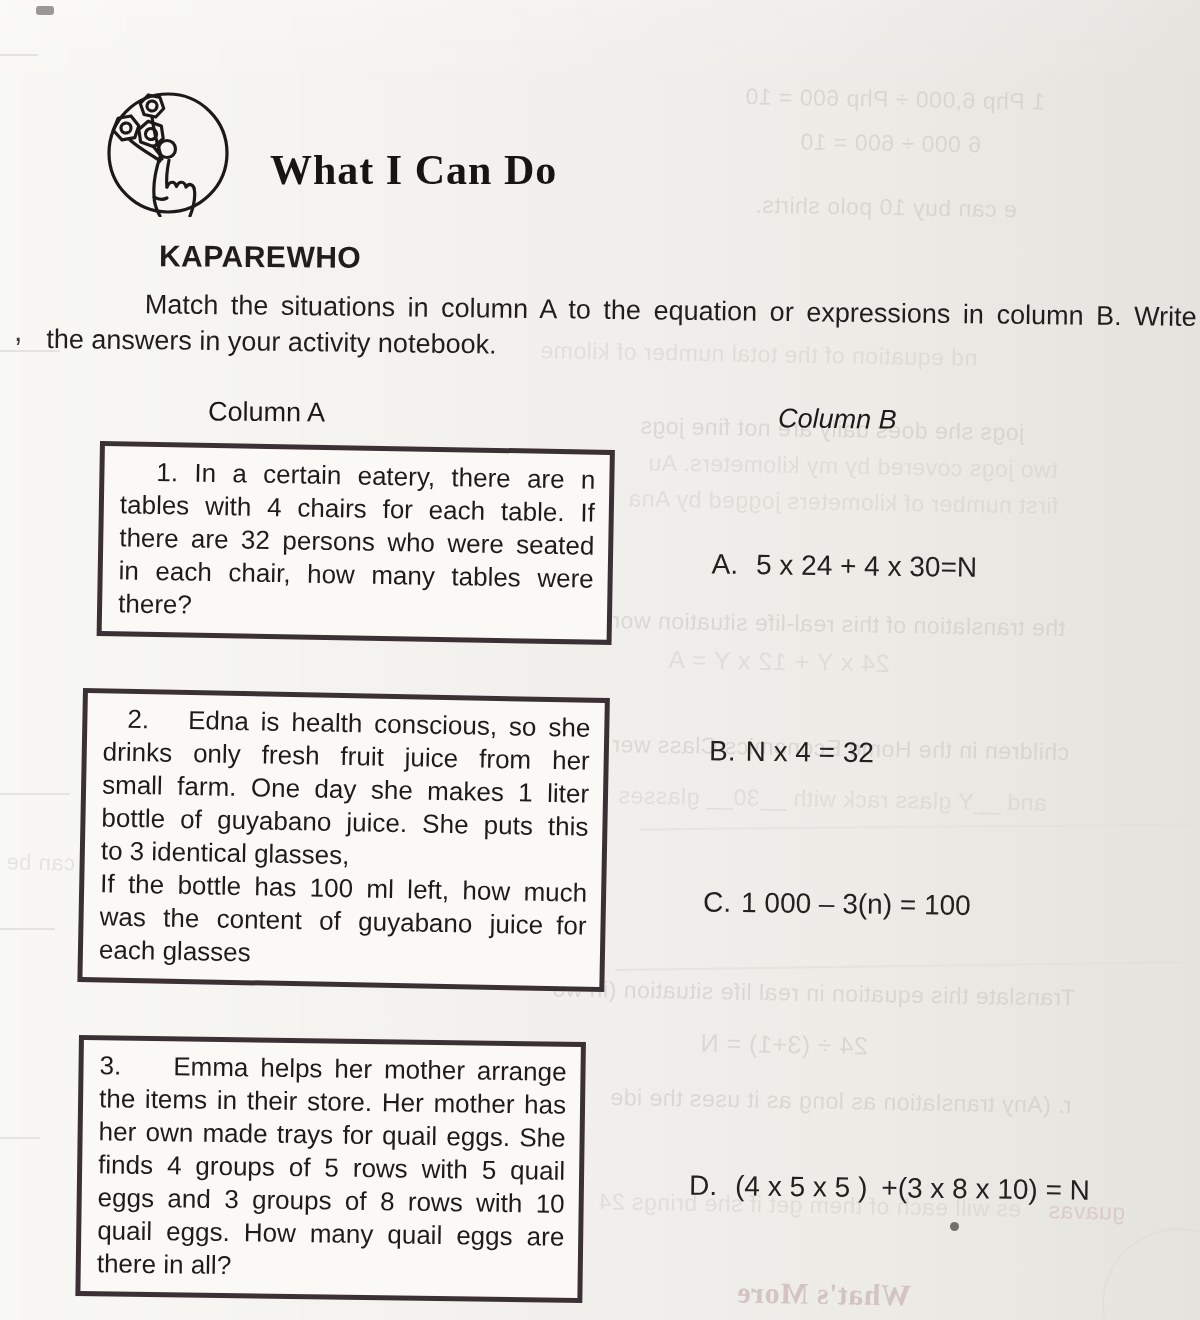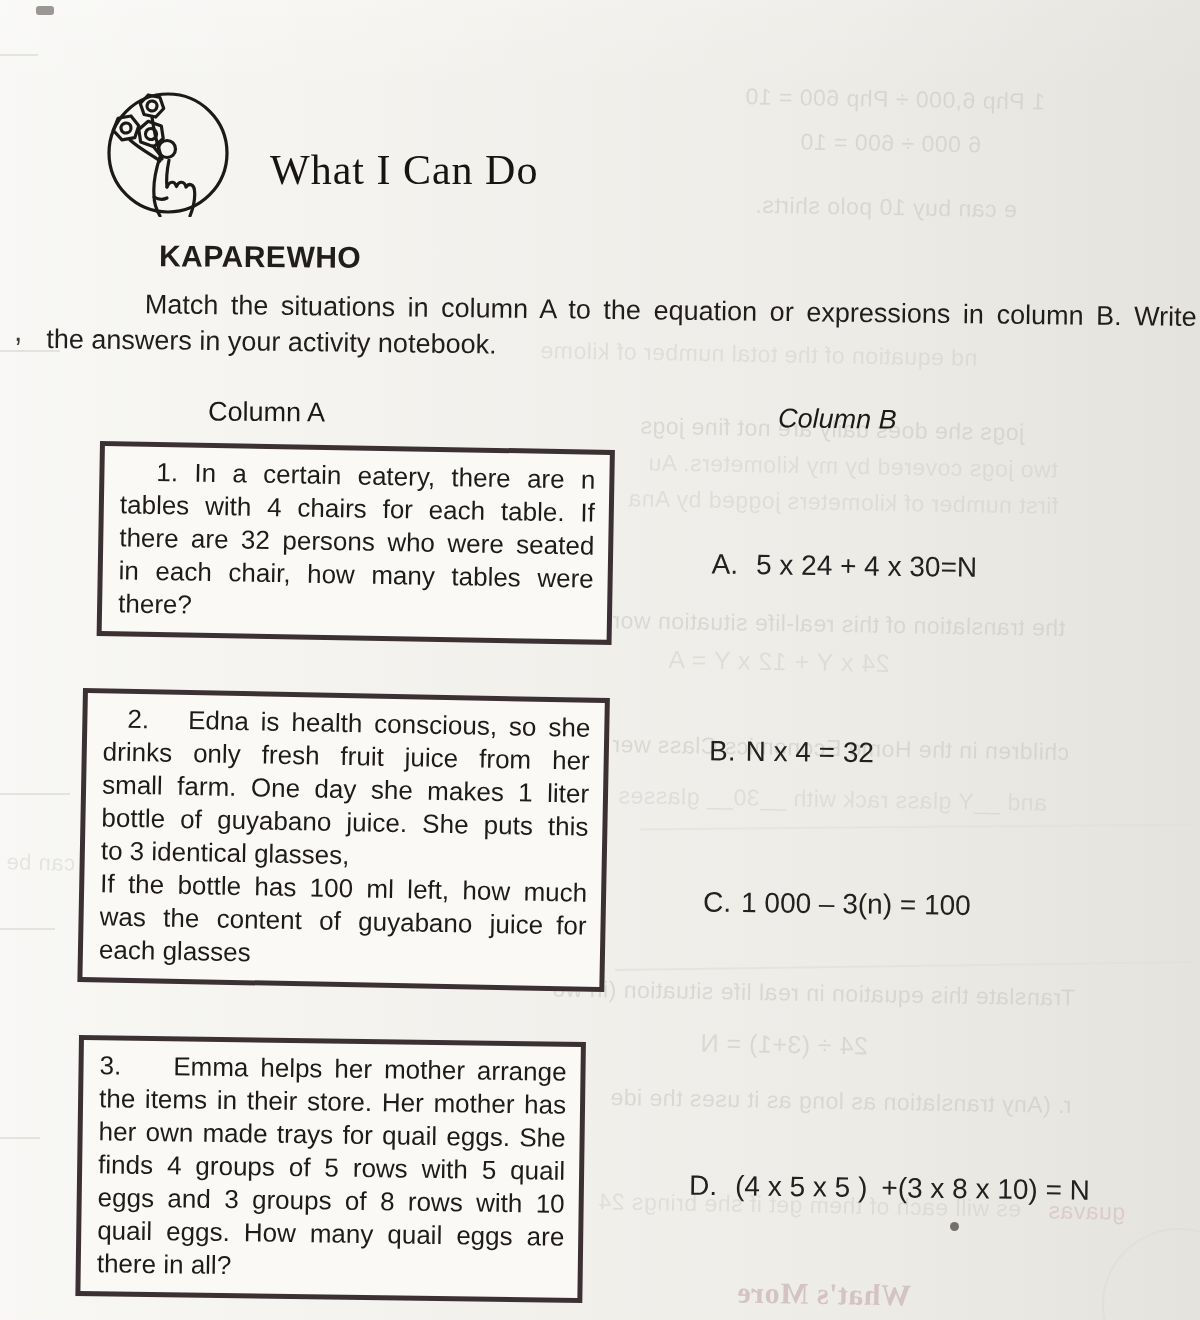--- a/index.html
+++ b/index.html
@@ -7,21 +7,21 @@
     position:relative;width:1200px;height:1320px;overflow:hidden;margin:0 auto;
     background-color:#f4f3ef;
     background-image:linear-gradient(90deg, rgba(255,255,255,.40) 0%, rgba(255,255,255,0) 28%,
                      rgba(176,171,160,.10) 70%, rgba(168,162,150,.20) 100%),
                      linear-gradient(180deg, rgba(255,255,255,.25) 0%, rgba(255,255,255,0) 90px);
     font-family:"Liberation Sans", sans-serif;color:#201d1c;
   }
   
   .icon-circle{position:absolute;left:104px;top:89px;width:128px;height:128px;}
   .title{position:absolute;left:270px;top:146px;margin:0;
-    font-family:"Liberation Serif", serif;font-weight:400;font-size:42px;letter-spacing:1px;color:#171412;}
+    font-family:"Liberation Serif", serif;font-weight:700;font-size:42px;letter-spacing:1px;color:#171412;}
   .activity{position:absolute;left:159px;top:240px;margin:0;
     font-size:30px;font-weight:700;letter-spacing:.5px;transform:rotate(.4deg);}
   
   .instr-wrap{position:absolute;left:47px;top:286px;width:1150px;font-size:27px;
     transform:rotate(.7deg);transform-origin:0 0;}
   .instr1{padding-left:98px;text-align:justify;height:34px;line-height:34px;overflow:hidden;}
   .instr1::after{content:"";display:inline-block;width:100%;}
   .instr2{line-height:34px;margin-top:2px;}
   
   .colhead{position:absolute;font-size:27px;color:#1b1918;}

